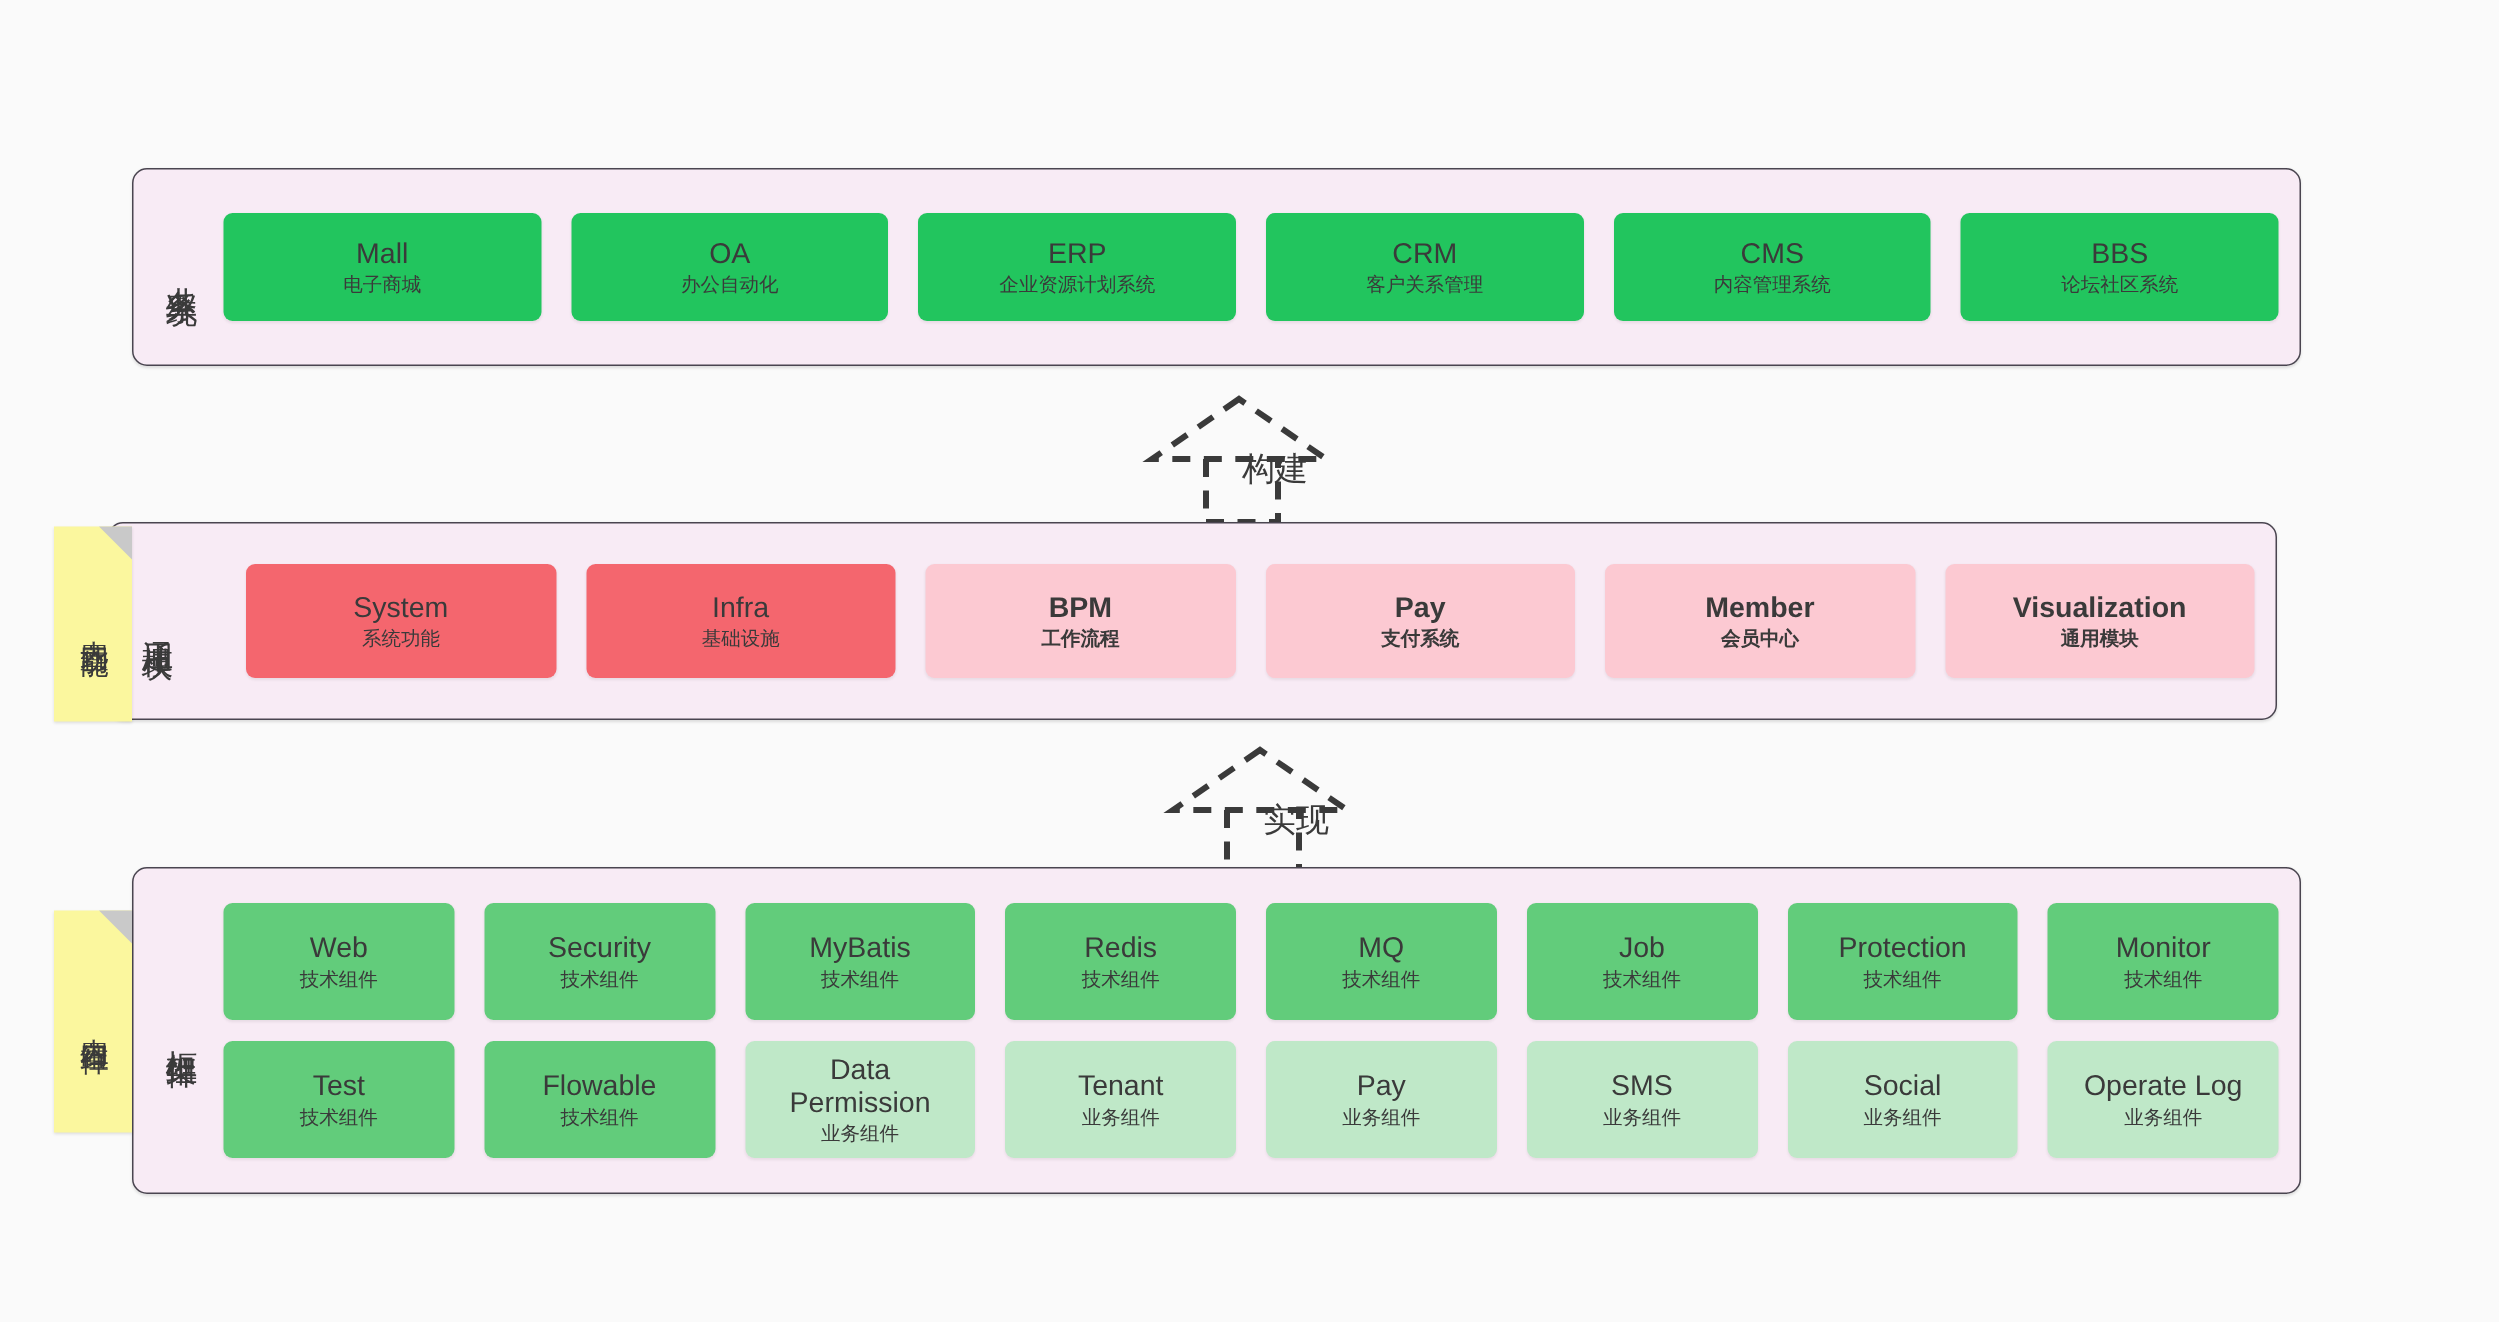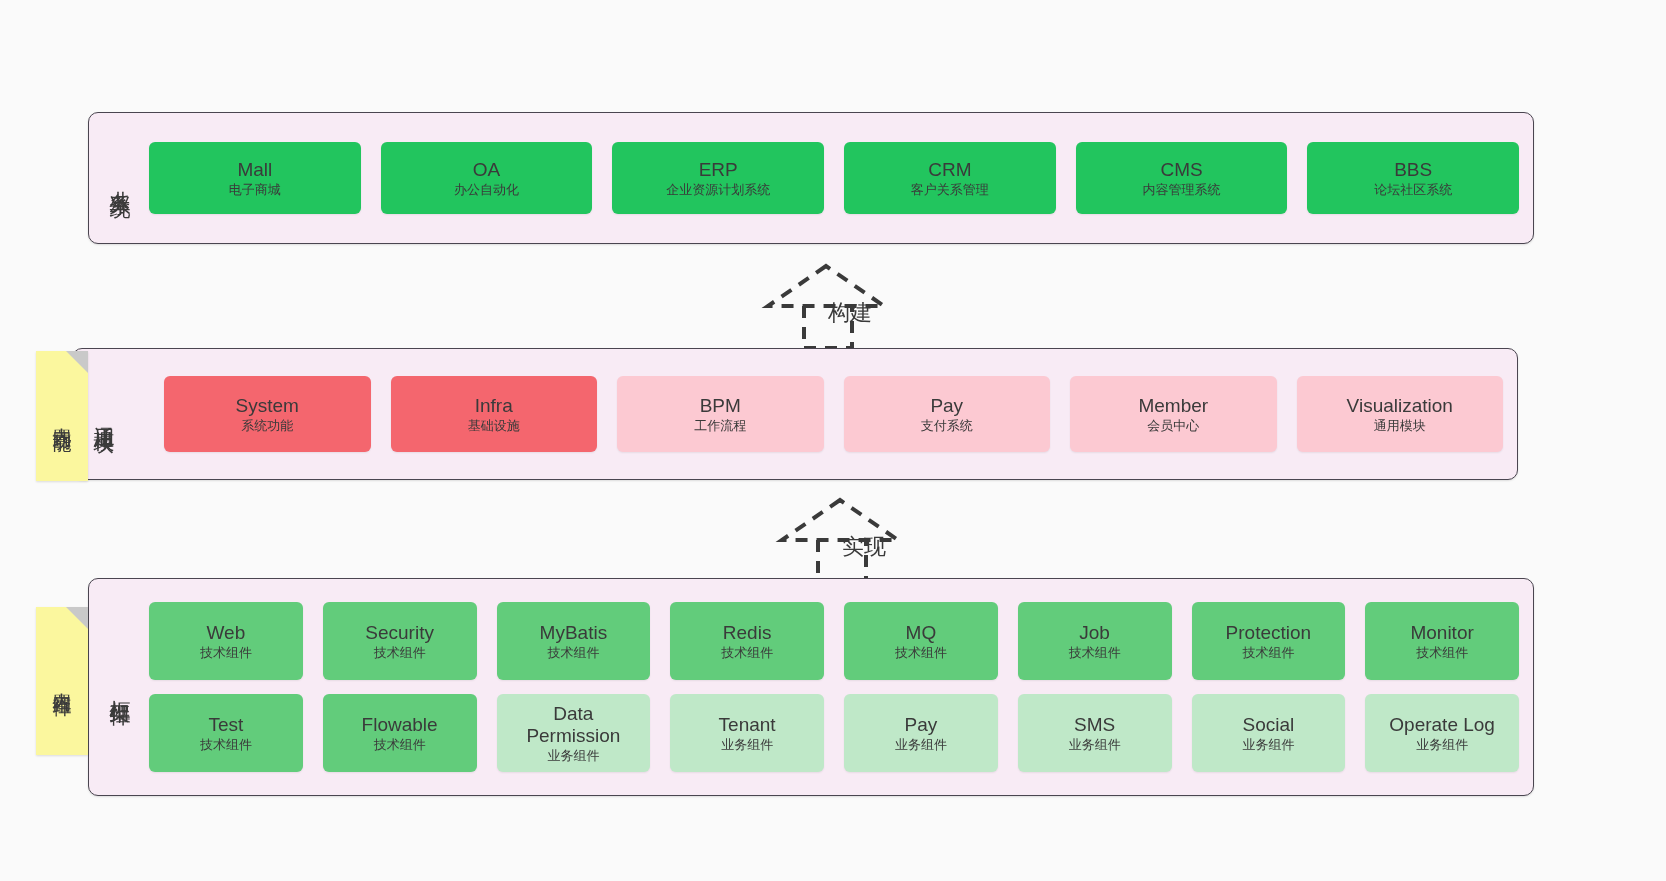--- a/index.html
+++ b/index.html
@@ -71,21 +71,21 @@
     padding: 4px 6px;
     box-sizing: border-box;
     box-shadow: 0 1px 2px rgba(0,0,0,0.07);
   }
   .cell .t1 { font-size: 19px; }
   .cell .t2 { font-size: 13px; }
 
   
   .c-blue        { background: #22c55e; }
   .c-red         { background: #F4666E; }
-  .c-pink        { background: #FCC9D2; }
+  .c-pink        { background: #FCC9D2; font-weight: bold; }
   .c-green       { background: #62CC7B; }
   .c-lightgreen  { background: #BFE8C8; }
 
   
   .note {
     position: absolute;
     background: #FBF79E;
     display: flex;
     align-items: center;
     justify-content: center;

